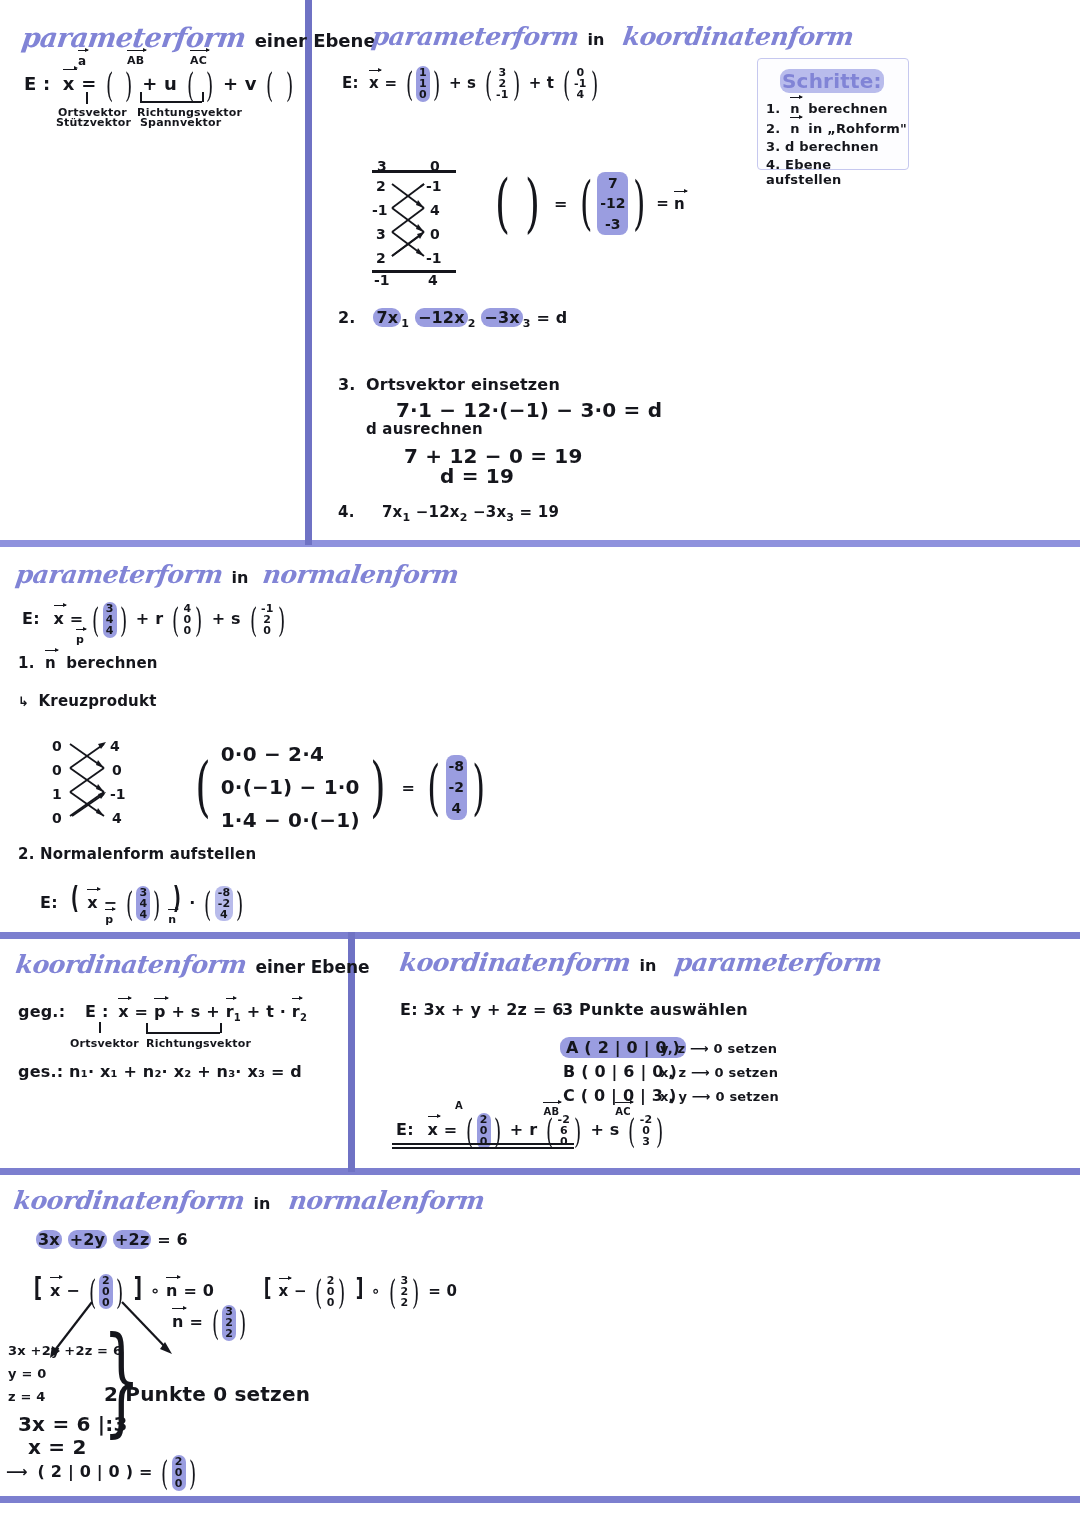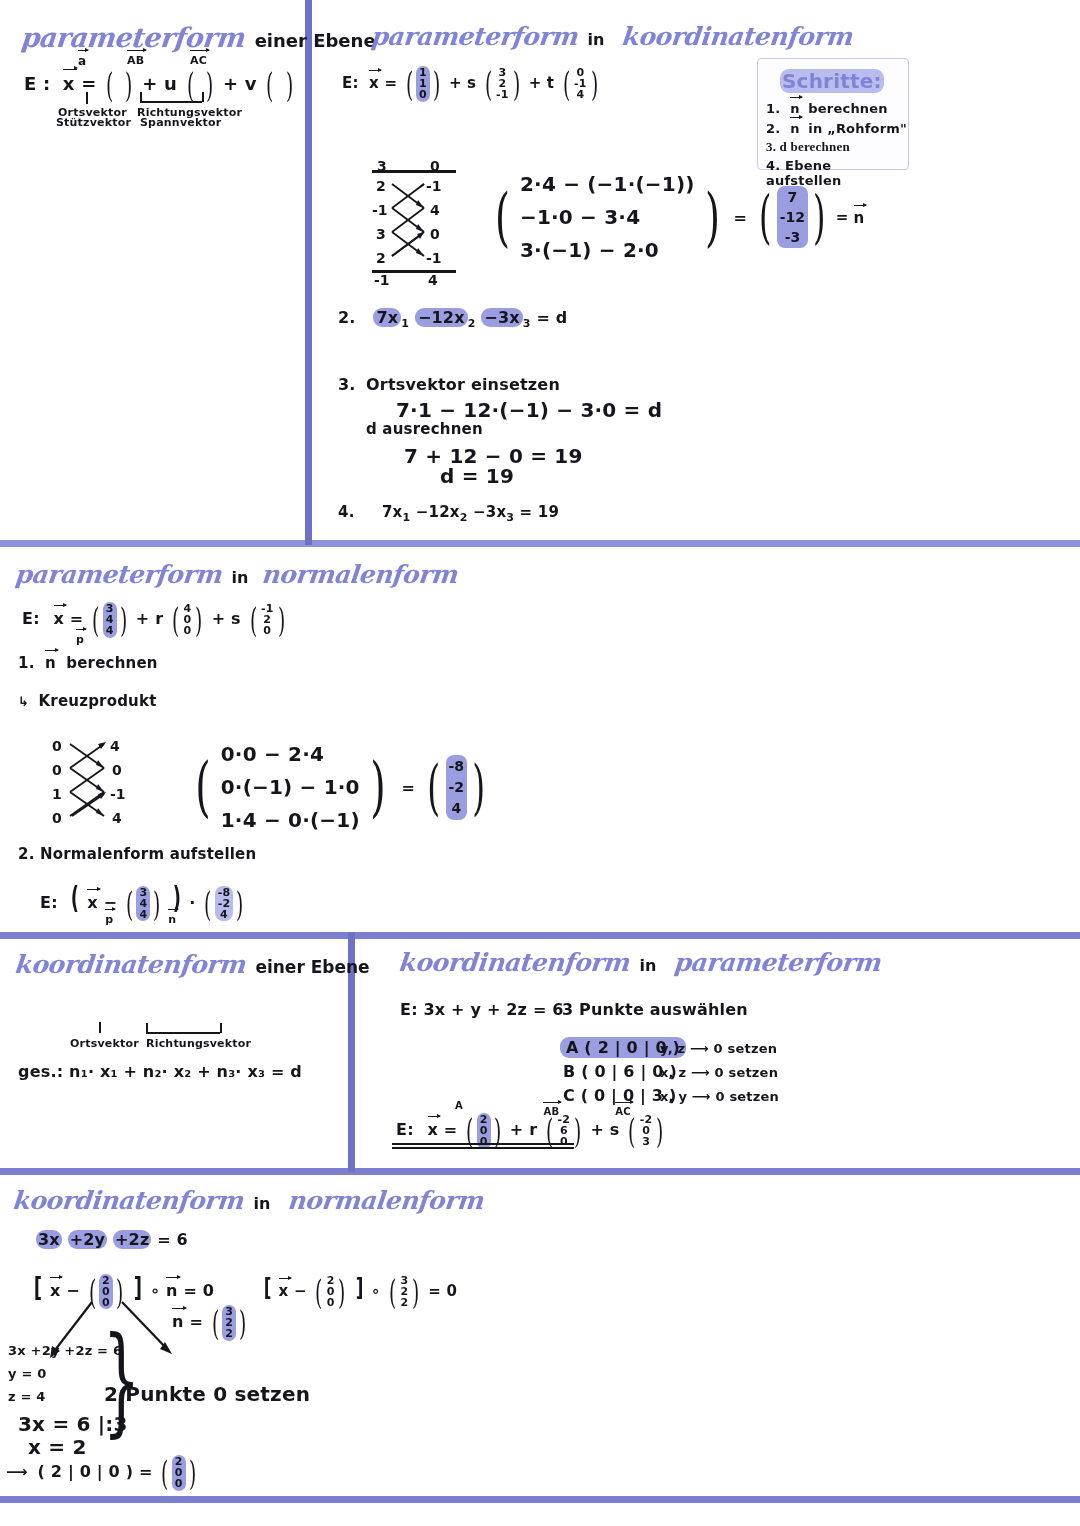--- a/index.html
+++ b/index.html
@@ -251,21 +251,21 @@
     <div class="hw s13" style="margin:0 0 3px 8px;">
       <span>1.</span>
       <span class="av" style="margin:0 4px 0 5px;">n</span>
       <span>berechnen</span>
     </div>
     <div class="hw s13" style="margin:0 0 3px 8px;">
       <span>2.</span>
       <span class="av" style="margin:0 4px 0 5px;">n</span>
       <span>in „Rohform"</span>
     </div>
-    <div class="hw s13" style="margin:0 0 3px 8px;font-family:Liberation Serif, serif;">3.   d   berechnen</div>
+    <div class="hw s13" style="margin:0 0 3px 8px;">3.   d   berechnen</div>
     <div class="hw s13" style="margin:0 0 0 8px;">4.   Ebene   aufstellen</div>
   </div>
 
   
 
   
   <div class="cross" style="left:372px; top:158px; width:100px; height:120px;">
     <div class="hbar" style="left:0; top:12px; width:84px;"></div>
     <div class="num" style="left:5px; top:0;">3</div>
     <div class="num" style="left:58px; top:0;">0</div>
@@ -297,25 +297,20 @@
         <line x1="20" y1="98" x2="50" y2="76"></line>
           <polygon points="52,74 45,76 48,81" fill="#15161c" stroke="none"></polygon>
         <line x1="52" y1="26" x2="48" y2="29"></line>
       </g>
     </svg>
   </div>
 
   
   <div class="t" style="left:490px; top:172px; display:flex; align-items:center; gap:5px;">
     <span class="brk" style="font-size:64px; line-height:0;">(</span>
-    <span class="hw s14" style="display:inline-flex; flex-direction:column; gap:9px;">
-      <span>2·4 − (−1·(−1))</span>
-      <span>−1·0 − 3·4</span>
-      <span>3·(−1) − 2·0</span>
-    </span>
     <span class="brk" style="font-size:64px; line-height:0;">)</span>
     <span class="hw s16" style="margin-left:4px;">=</span>
     <span class="vec big hlcol" style="margin-left:2px;">
       <span class="par" style="font-size:58px; line-height:40px;">(</span>
       <span class="col" style="font-size:14px; line-height:1.45;">
         <span>7</span>
         <span>-12</span>
         <span>-3</span>
       </span>
       <span class="par" style="font-size:58px; line-height:40px;">)</span>
@@ -491,20 +486,31 @@
   <div class="t hw s11 av" style="left:142px; top:908px;">n</div>
 
   
   
   
   <div class="heading-row" style="left:16px; top:950px;">
     <span class="script" style="font-size:25px;">koordinatenform</span>
     <span class="heading-plain" style="font-size:17px;">einer Ebene</span>
   </div>
 
+  <div class="t hw s16" style="left:18px; top:1000px;">
+    <span>geg.:</span>
+    <span style="margin-left:14px;">E :</span>
+    <span class="av" style="margin-left:4px;">x</span>
+    <span>=</span>
+    <span class="av">p</span>
+    <span>+ s  +</span>
+    <span class="av">r</span><sub class="s10">1</sub>
+    <span>+ t ·</span>
+    <span class="av">r</span><sub class="s10">2</sub>
+  </div>
 
   <div class="vline" style="left:99px; top:1022px; height:11px;"></div>
   <div class="vline" style="left:146px; top:1023px; height:10px;"></div>
   <div class="vline" style="left:220px; top:1023px; height:10px;"></div>
   <div class="uline" style="left:146px; top:1032px; width:74px;"></div>
   <div class="t hw s9" style="left:70px; top:1037px;">Ortsvektor</div>
   <div class="t hw s9" style="left:146px; top:1037px;">Richtungsvektor</div>
 
   <div class="t hw s16" style="left:18px; top:1062px;">
     <span>ges.:</span>

